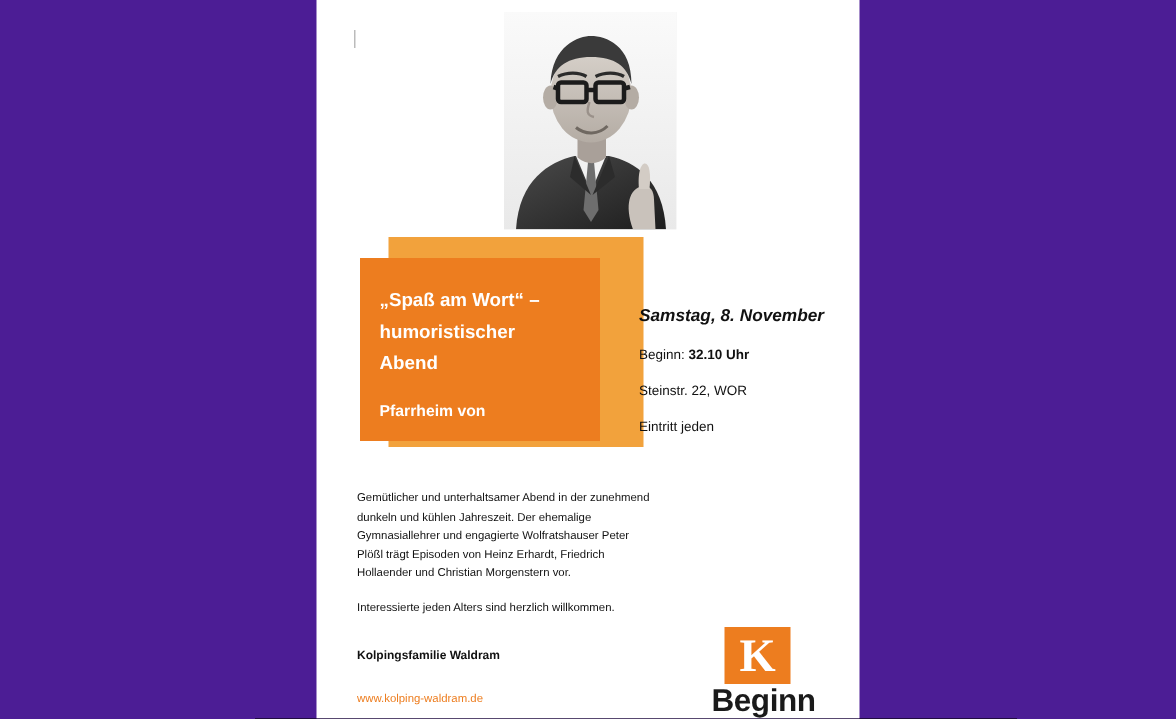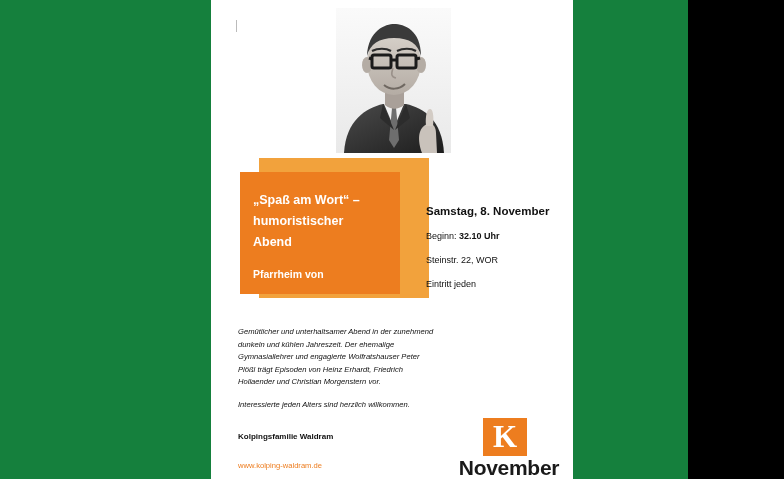--- a/index.html
+++ b/index.html
@@ -8,23 +8,23 @@
     background: #000000;
   }
   body {
     width: 784px;
     height: 479px;
     overflow: hidden;
     font-family: "Liberation Sans", sans-serif;
   }
   #stage {
     position: relative;
-    width: 688px;
+    width: 784px;
     height: 479px;
-    background: #15803d;
+    background: #4c1d95;
   }
   
   #poster {
     position: absolute;
     left: 211px;
     top: 0px;
     width: 362px;
     height: 479px;
     background: #ffffff;
     overflow: hidden;
@@ -89,39 +89,40 @@
     position: absolute;
     left: 215px;
     top: 205px;
     width: 140px;
     color: #111111;
   }
   .details .date {
     font-size: 11.5px;
     font-weight: bold;
     margin-bottom: 12px;
+    font-style: italic;
   }
   .details .line {
     font-size: 9px;
     line-height: 14px;
     margin-bottom: 10px;
   }
   .details .line b { font-weight: bold; }
 
   
   .body-text {
     position: absolute;
     left: 27px;
     top: 326px;
     width: 200px;
     font-size: 7.6px;
     line-height: 12.6px;
     color: #111111;
   }
-  .body-text p { margin: 0 0 10px 0; font-style: italic; }
+  .body-text p { margin: 0 0 10px 0; }
 
   
   .footer-org {
     position: absolute;
     left: 27px;
     top: 432px;
     font-size: 8px;
     font-weight: bold;
     color: #111111;
   }
@@ -267,17 +268,17 @@
       <p>Interessierte jeden Alters sind herzlich willkommen.</p>
     </div>
 
     <div class="footer-org">Kolpingsfamilie Waldram</div>
     <a class="footer-url" href="#">www.kolping-waldram.de</a>
 
     <div class="logo">
       <div class="mark">
         <div class="k">K</div>
       </div>
-      <div class="wordmark">November</div>
+      <div class="wordmark">Beginn</div>
     </div>
 
   </div>
 </div>
 
 </body></html>

